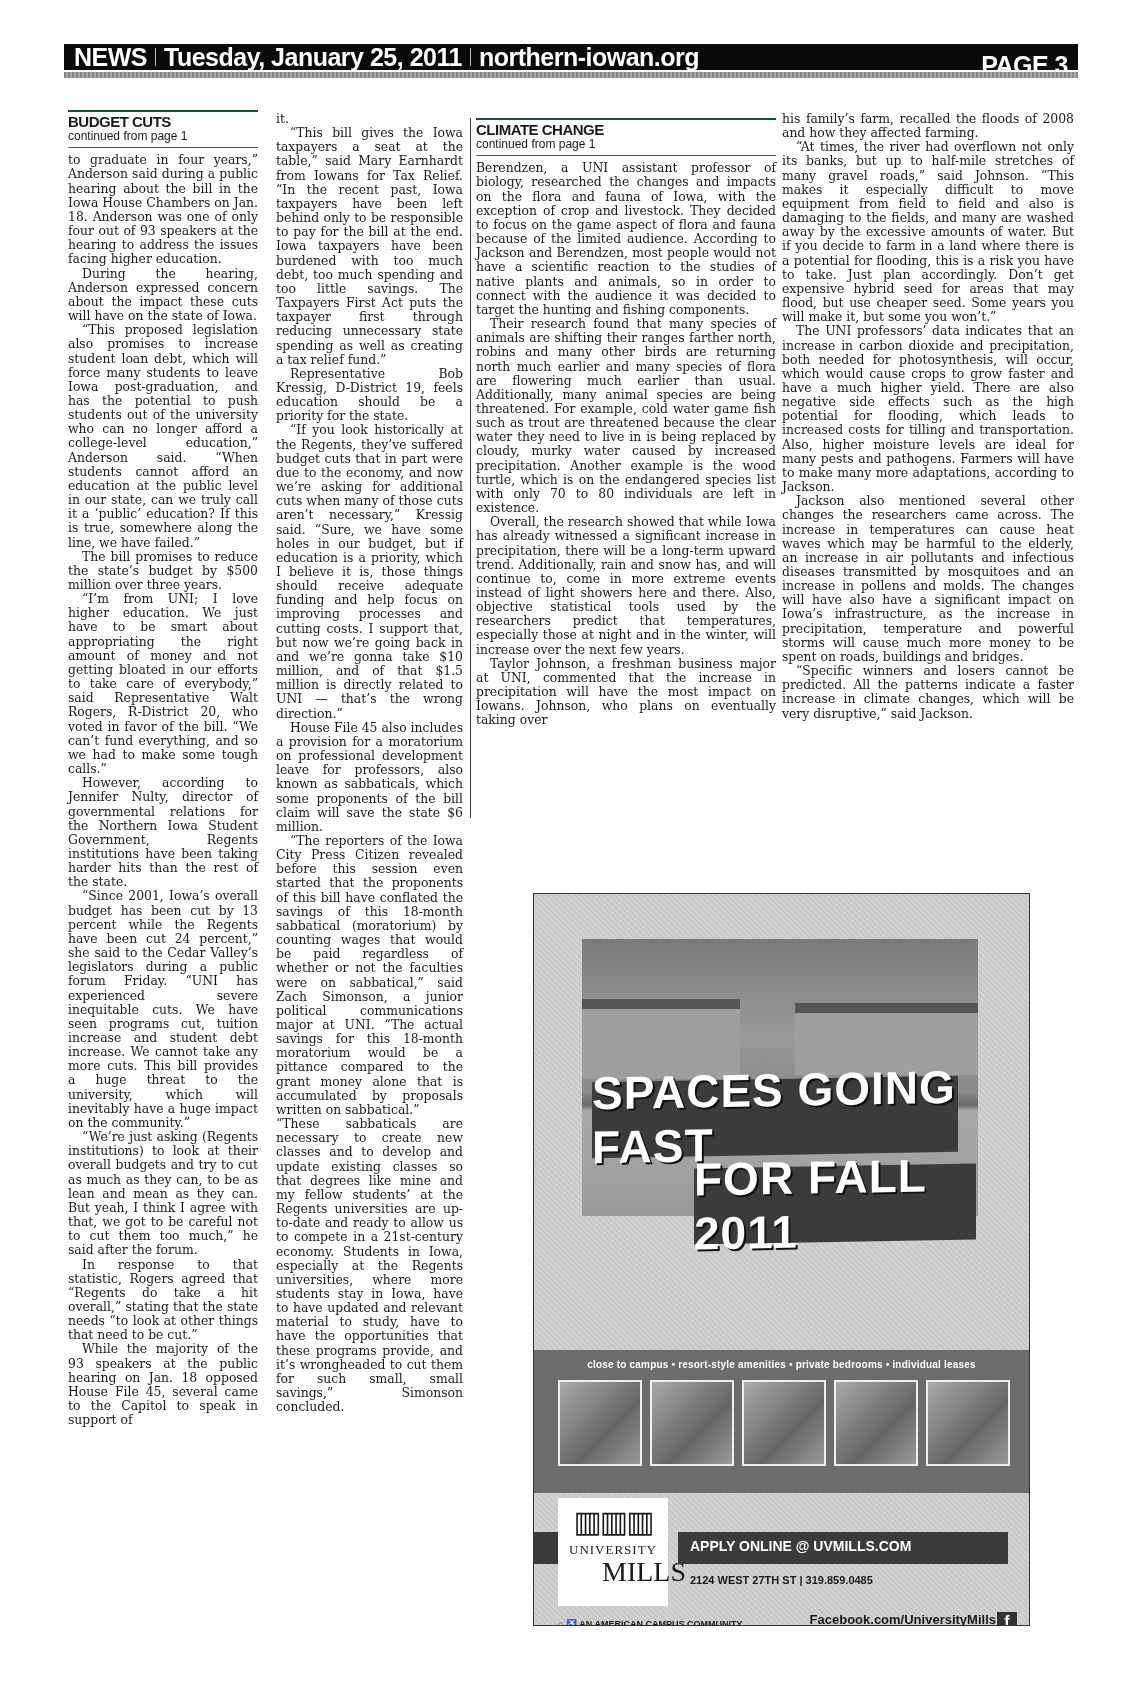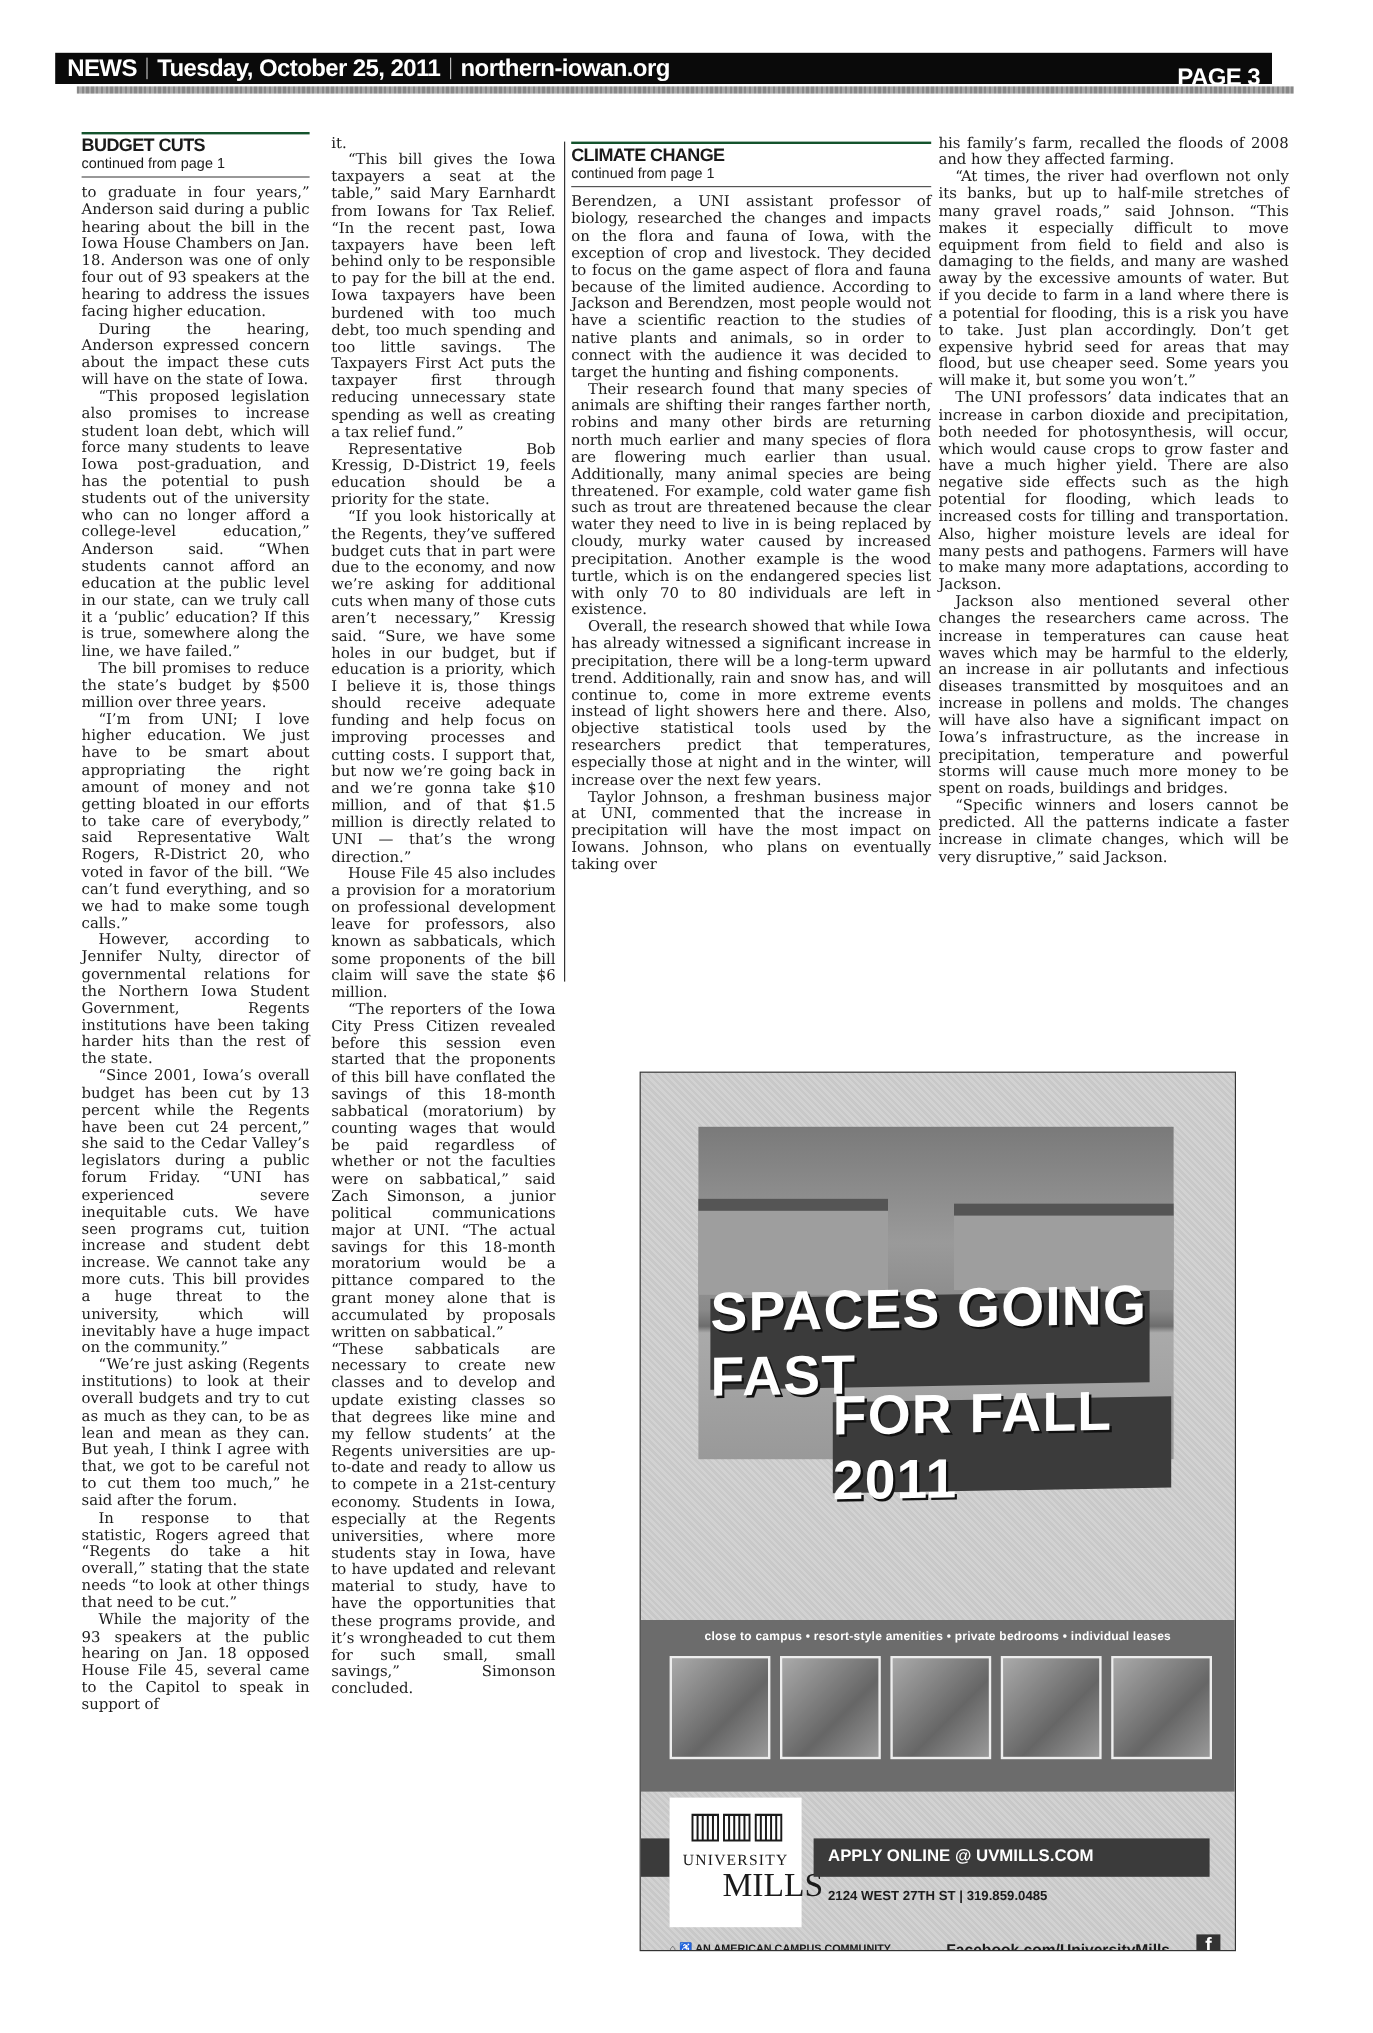--- a/index.html
+++ b/index.html
@@ -1,20 +1,20 @@
 <!DOCTYPE html>
 <html><head>
 <meta charset="utf-8">
 <style>
   * { box-sizing: border-box; margin: 0; padding: 0; }
   body { width: 1144px; height: 1694px; background: #fff; position: relative; overflow: hidden;
          font-family: "DejaVu Serif", "Liberation Serif", serif; color: #1a1a1a; }
-  .masthead { position: absolute; left: 46px; top: 44px; width: 1014px; height: 26px; background: #0a0a0a;
+  .masthead { position: absolute; left: 64px; top: 44px; width: 1014px; height: 26px; background: #0a0a0a;
               color: #fff; display: flex; align-items: center; padding: 0 10px;
-              font-family: "Liberation Sans", sans-serif; font-weight: bold; font-size: 20px; letter-spacing: -0.5px; }
+              font-family: "Liberation Sans", sans-serif; font-weight: bold; font-size: 25px; letter-spacing: -0.5px; }
   .masthead .sep { display: inline-block; width: 1px; height: 18px; background: #bbb; margin: 0 8px; }
   .masthead .page { margin-left: auto; margin-top: 16px; }
   .mast-rule { position: absolute; left: 64px; top: 72px; width: 1014px; height: 6px;
                background: repeating-linear-gradient(90deg, #888 0 2px, #aaa 2px 4px); }
   .col { position: absolute; font-size: 12.4px; line-height: 14.15px; text-align: justify; }
   .col p { text-indent: 14px; }
   .col p.noindent { text-indent: 0; }
   .kicker { border-top: 2px solid #14532d; border-bottom: 1px solid #555; padding: 3px 0 4px; margin-bottom: 5px; }
   .kicker .title { font-family: "Liberation Sans", sans-serif; font-weight: bold; font-size: 15px; letter-spacing: -0.5px; }
   .kicker .sub { font-family: "Liberation Sans", sans-serif; font-size: 12px; }
@@ -36,30 +36,30 @@
   .logo-box { position: absolute; left: 24px; top: 604px; width: 110px; height: 108px; background: #fff;
               text-align: center; font-family: "Liberation Serif", serif; }
   .logo-cols { font-size: 30px; letter-spacing: -2px; line-height: 40px; padding-top: 4px; }
   .logo-u { font-size: 13px; letter-spacing: 1px; }
   .logo-m { font-size: 28px; line-height: 28px; padding-left: 44px; }
   .apply { position: absolute; left: 144px; top: 638px; width: 330px; height: 32px; background: #3b3b3b; color: #fff;
            font-family: "Liberation Sans", sans-serif; font-weight: bold; font-size: 14px; padding: 6px 12px; }
   .lbar { position: absolute; left: 0; top: 638px; width: 24px; height: 32px; background: #3b3b3b; }
   .addr { position: absolute; left: 156px; top: 680px; font-family: "Liberation Sans", sans-serif; font-weight: bold; font-size: 11px; }
   .acc { position: absolute; left: 24px; top: 725px; font-family: "Liberation Sans", sans-serif; font-size: 9px; font-weight: bold; }
-  .fb { position: absolute; right: 12px; top: 718px; font-family: "Liberation Sans", sans-serif; font-weight: bold; font-size: 13px; display: flex; align-items: flex-end; gap: 22px; }
+  .fb { position: absolute; right: 12px; top: 718px; font-family: "Liberation Sans", sans-serif; font-weight: bold; font-size: 13px; display: flex; align-items: flex-start; gap: 1px; }
   .fb-icon { width: 20px; height: 20px; background: #333; color: #fff; font-size: 16px; text-align: center; line-height: 20px; }
 </style>
 </head>
 <body>
 
 <div class="masthead">
   <span>NEWS</span>
   <span class="sep"></span>
-  <span>Tuesday, October 25, 2011</span>
+  <span>Tuesday, January 25, 2011</span>
   <span class="sep"></span>
   <span>northern-iowan.org</span>
   <span class="page">PAGE 3</span>
 </div>
 <div class="mast-rule"></div>
 
 <div class="col" style="left:68px; top:110px; width:190px;">
   <div class="kicker">
     <div class="title">BUDGET CUTS</div>
     <div class="sub">continued from page 1</div>

